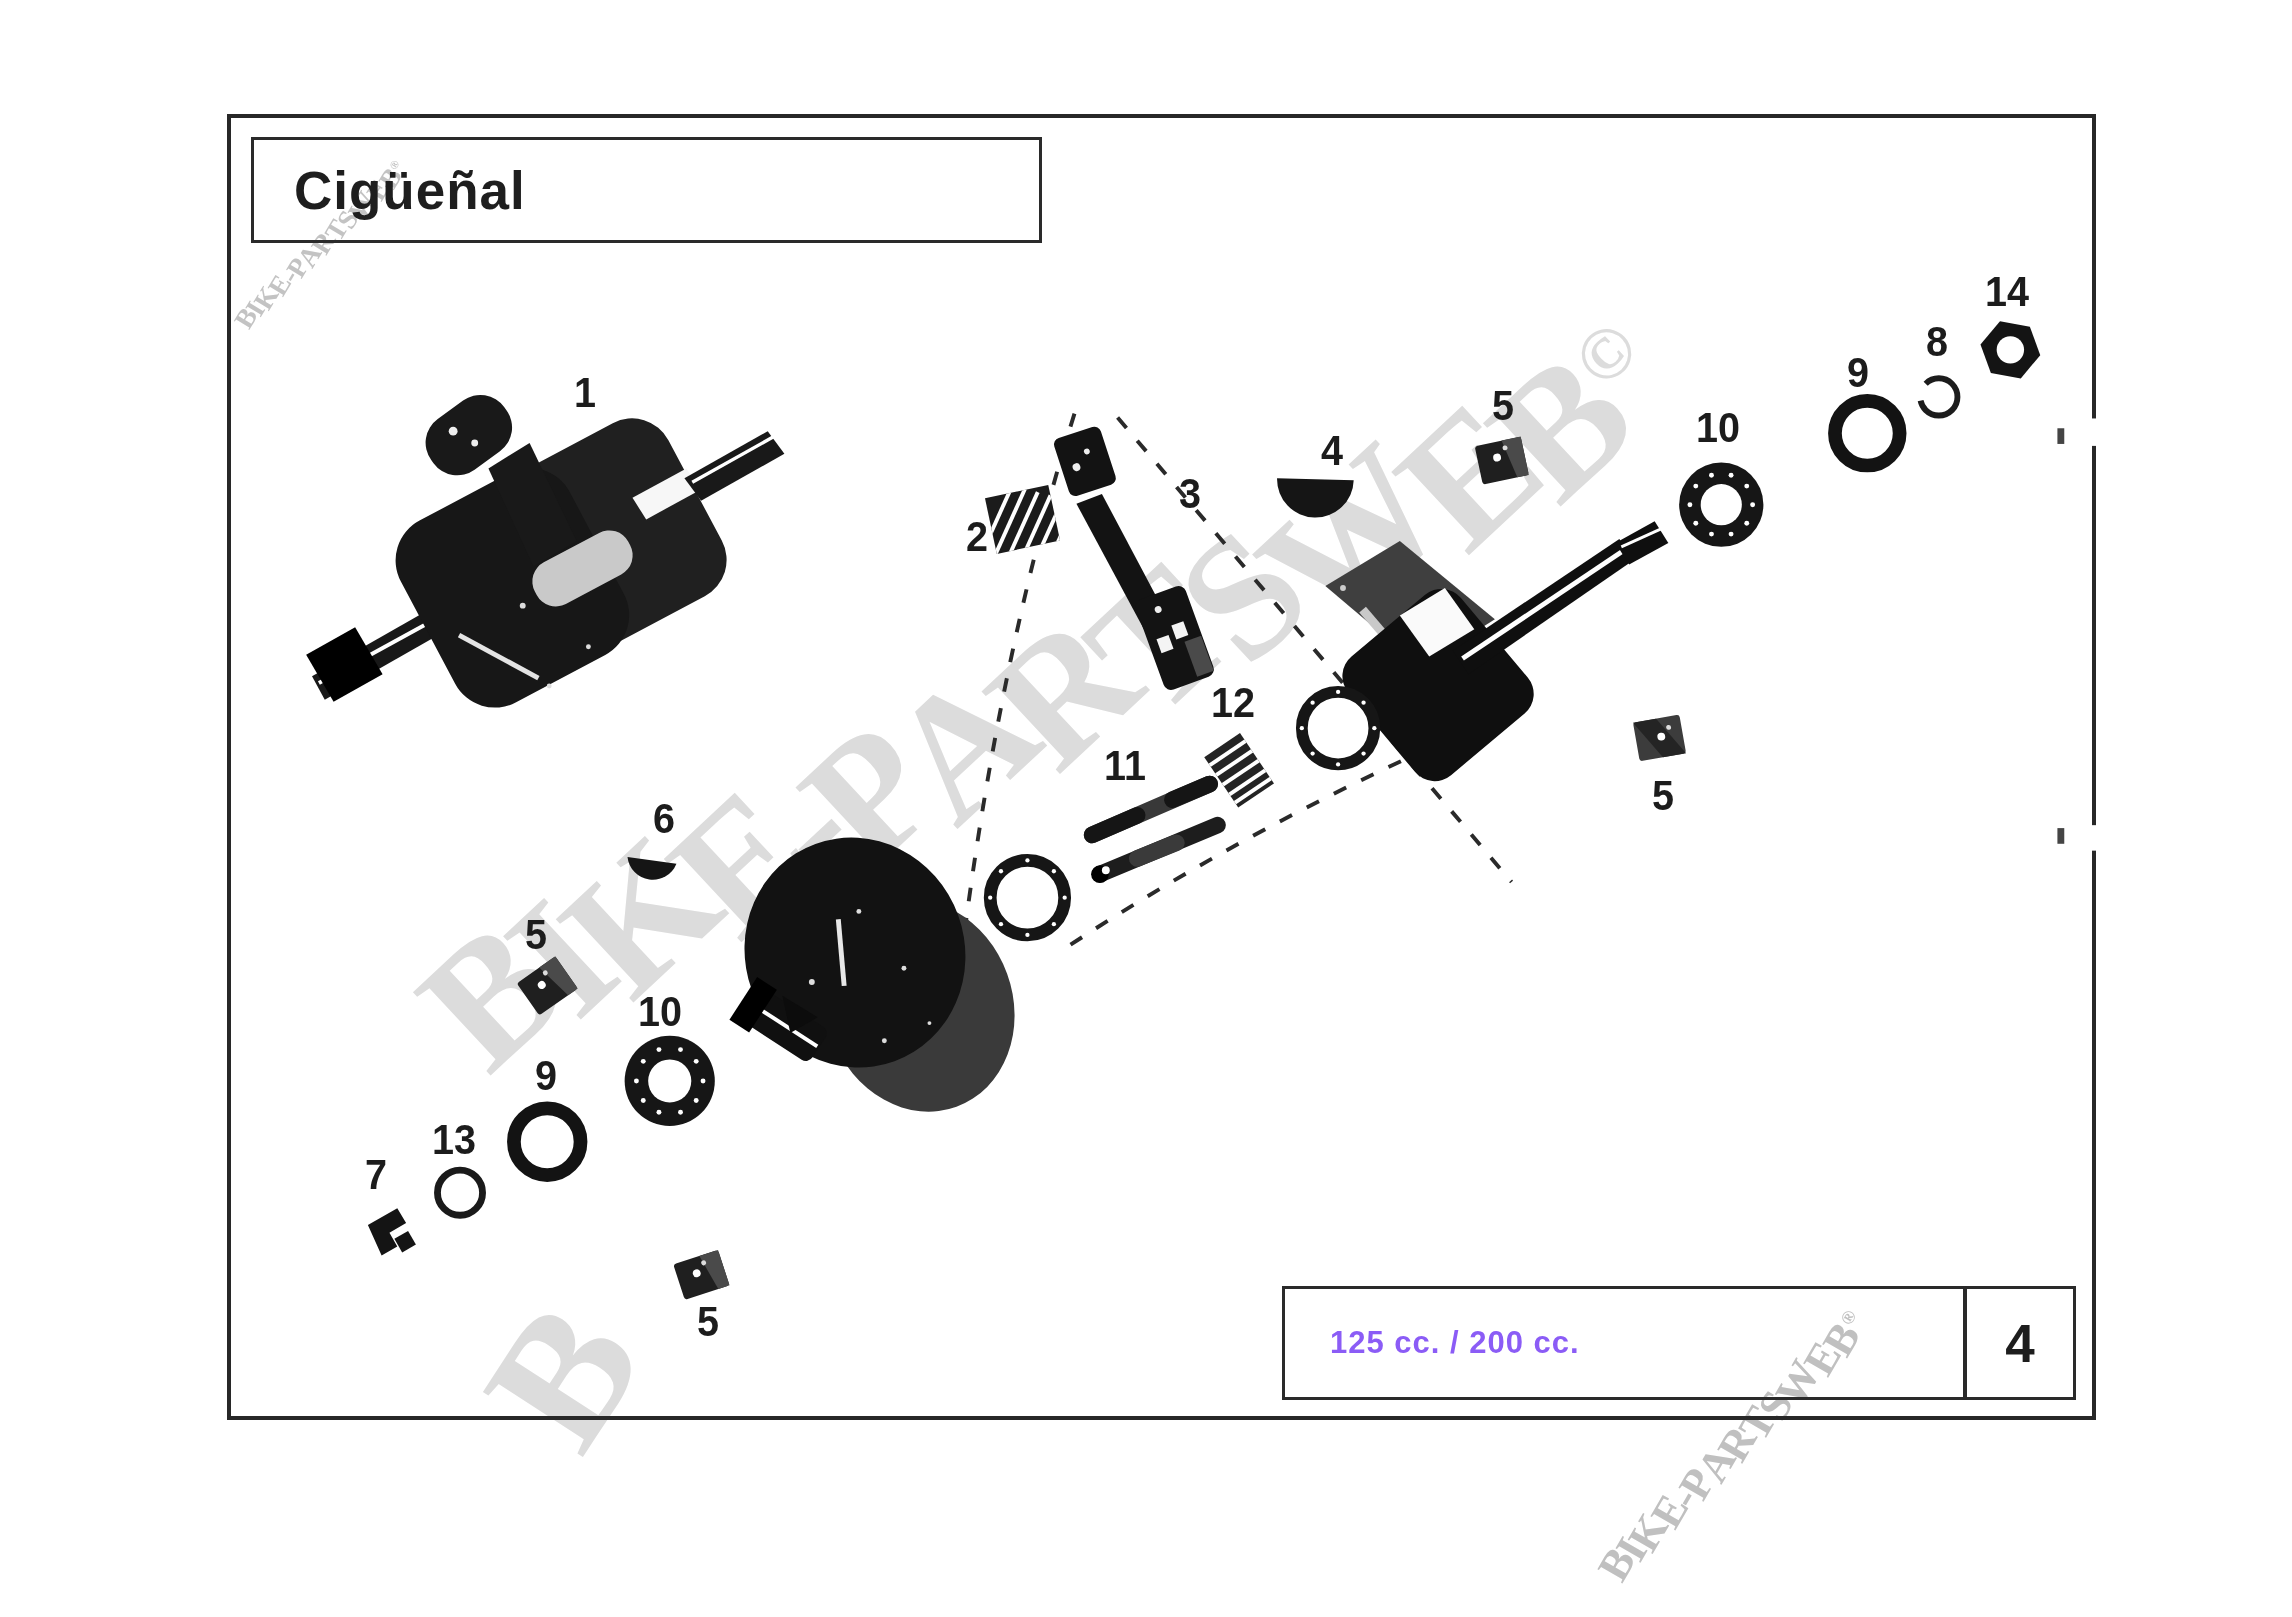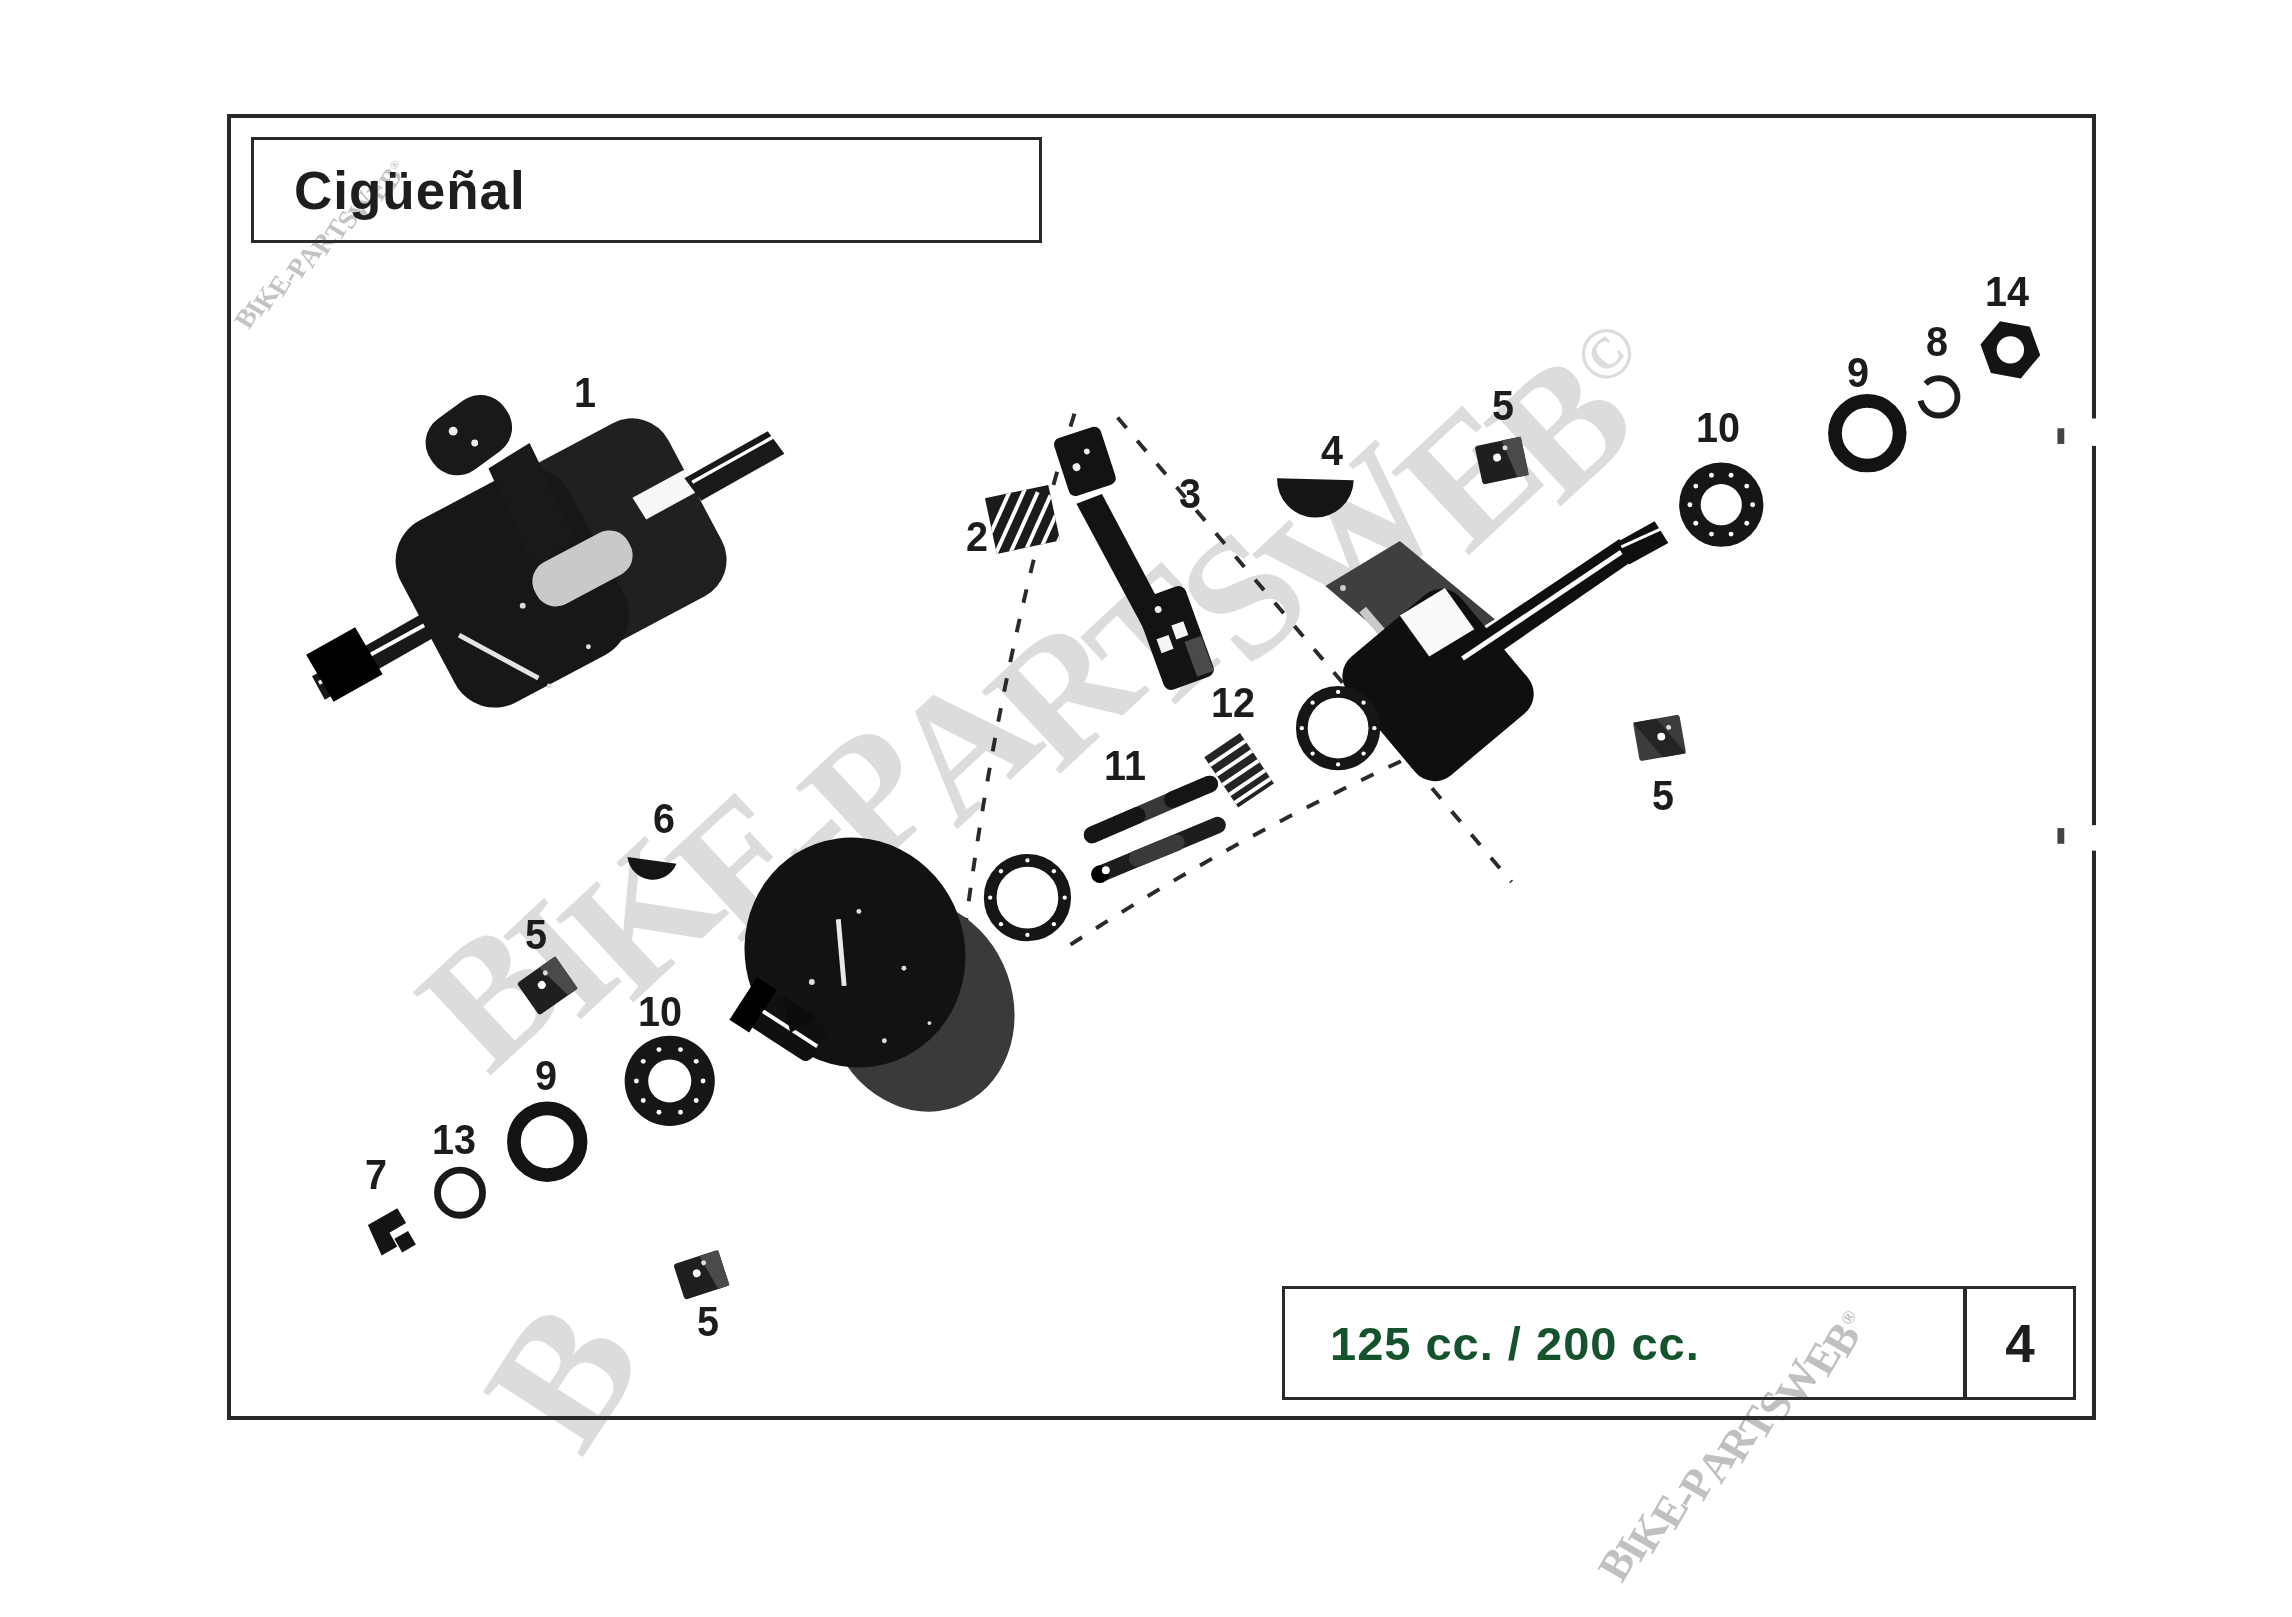--- a/index.html
+++ b/index.html
@@ -14,21 +14,21 @@
   #wm-frag{left:518px;top:1325px;font-size:182px;color:#dcdcdc;transform:rotate(-42deg);}
   #wm-small-tl{left:240px;top:311px;font-size:27.4px;letter-spacing:-1px;color:#c3c3c3;transform:rotate(-44deg);}
   #wm-bottom-right{left:1607px;top:1553px;font-size:44px;letter-spacing:-2px;color:#c0c0c0;transform:rotate(-45deg);}
   
   .frame{position:absolute;left:227px;top:114px;width:1861px;height:1298px;border:4.9px solid #282828;}
   .title-box{position:absolute;left:251px;top:137px;width:785px;height:100px;border:3.9px solid #2a2a2a;
              display:flex;align-items:center;}
   .title-text{font-size:53px;font-weight:700;color:#1e1e1e;padding-left:40px;letter-spacing:1px;}
   .footer-box{position:absolute;left:1282px;top:1286px;width:678px;height:108px;border:3.9px solid #2a2a2a;
               display:flex;align-items:center;}
-  .footer-text{font-size:47px;font-weight:700;color:#14532d;padding-left:45px;letter-spacing:1px;}
+  .footer-text{font-size:31px;font-weight:700;color:#8b5cf6;padding-left:45px;letter-spacing:1px;}
   .page-box{position:absolute;left:1964px;top:1286px;width:106px;height:108px;border:3.9px solid #2a2a2a;
             display:flex;align-items:center;justify-content:center;}
   .page-num{font-size:53px;font-weight:700;color:#1d1d1d;}
   
   svg.diagram{position:absolute;left:0;top:0;}
   #part-labels{position:absolute;left:0;top:0;width:100%;height:100%;}
   .part-label{position:absolute;transform:translate(-50%,-50%) scaleX(.92);
               font-family:"Liberation Sans",sans-serif;font-weight:700;font-size:43px;color:#1c1c1c;}
 </style>
 </head>

